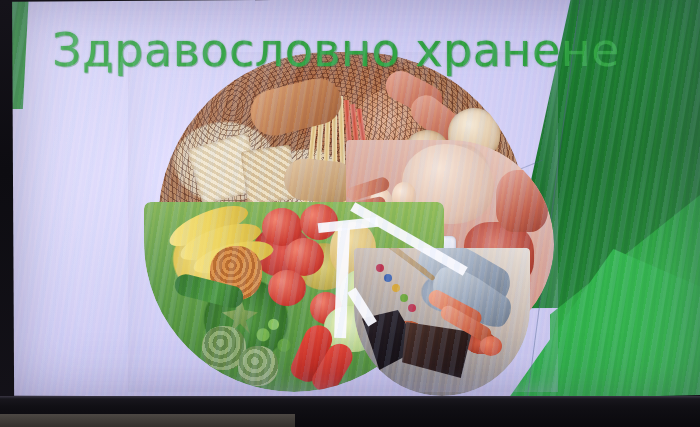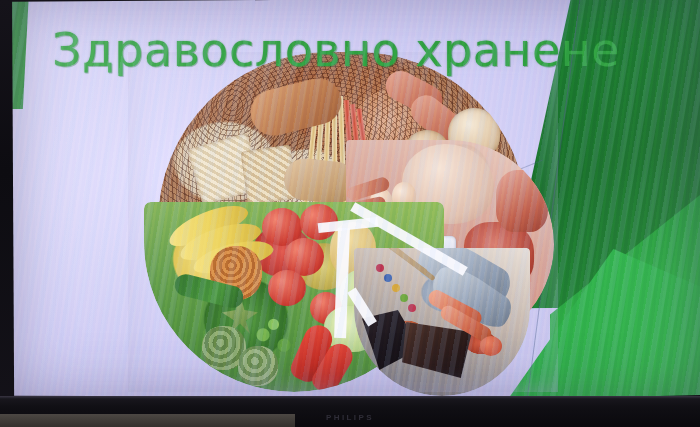--- a/index.html
+++ b/index.html
@@ -340,15 +340,14 @@
 
     <div class="moire"></div>
     <div class="moire2"></div>
     <div class="glare"></div>
     <div class="vig"></div>
   </div>
 
   <div id="bezel-bottom"></div>
   <div id="bezel-lip"></div>
   <div id="bezel-foot"></div>
-  <div id="brand">PHILIPS</div>
 
 </div>
 
 </body></html>

